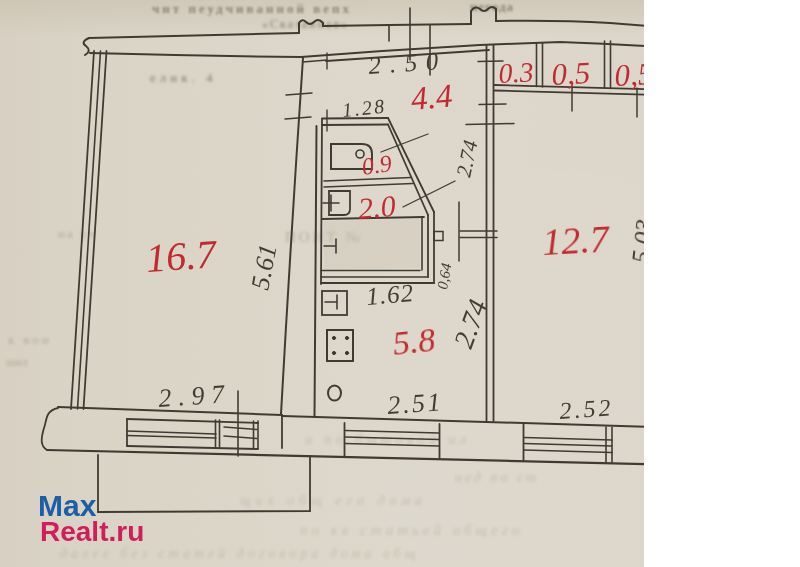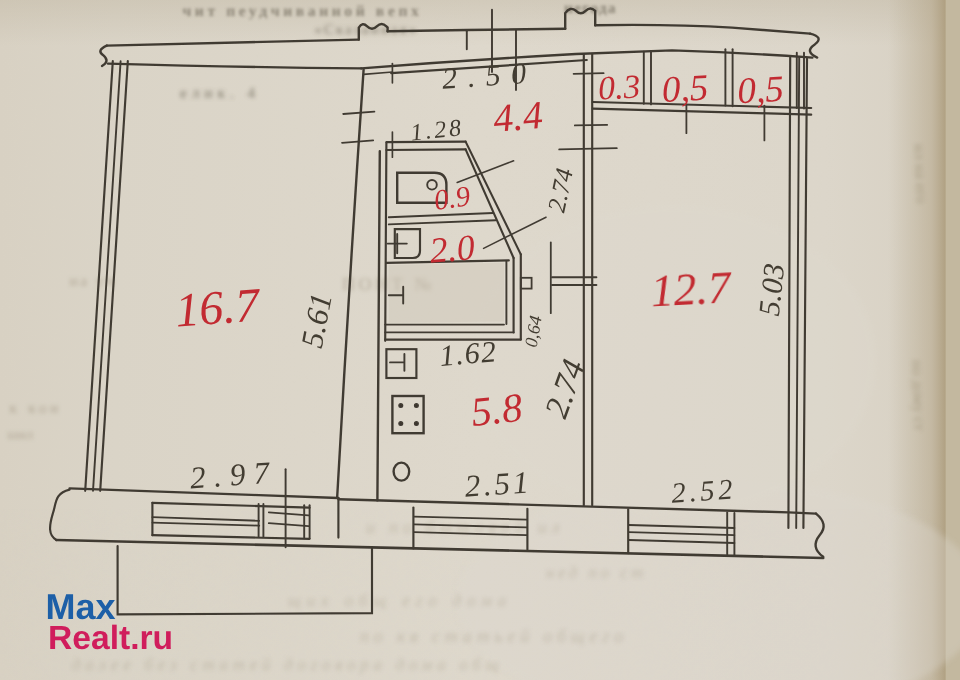--- a/index.html
+++ b/index.html
@@ -1,16 +1,16 @@
 <!DOCTYPE html>
 <html><head>
 <meta charset="utf-8">
 <style>
 html,body{margin:0;padding:0;}
-#page{position:relative;width:800px;height:567px;overflow:hidden;background:#c2410c;}
+#page{position:relative;width:644px;height:567px;overflow:hidden;background:#c2410c;}
 svg{position:absolute;left:0;top:0;}
 text{font-family:"Liberation Serif",serif;}
 .wm{font-family:"Liberation Sans",sans-serif;font-weight:bold;}
 </style>
 </head>
 <body>
 <div id="page">
 <svg width="800" height="567" viewBox="0 0 800 567">
 <defs>
 <linearGradient id="gx" x1="0" y1="0" x2="1" y2="0">

